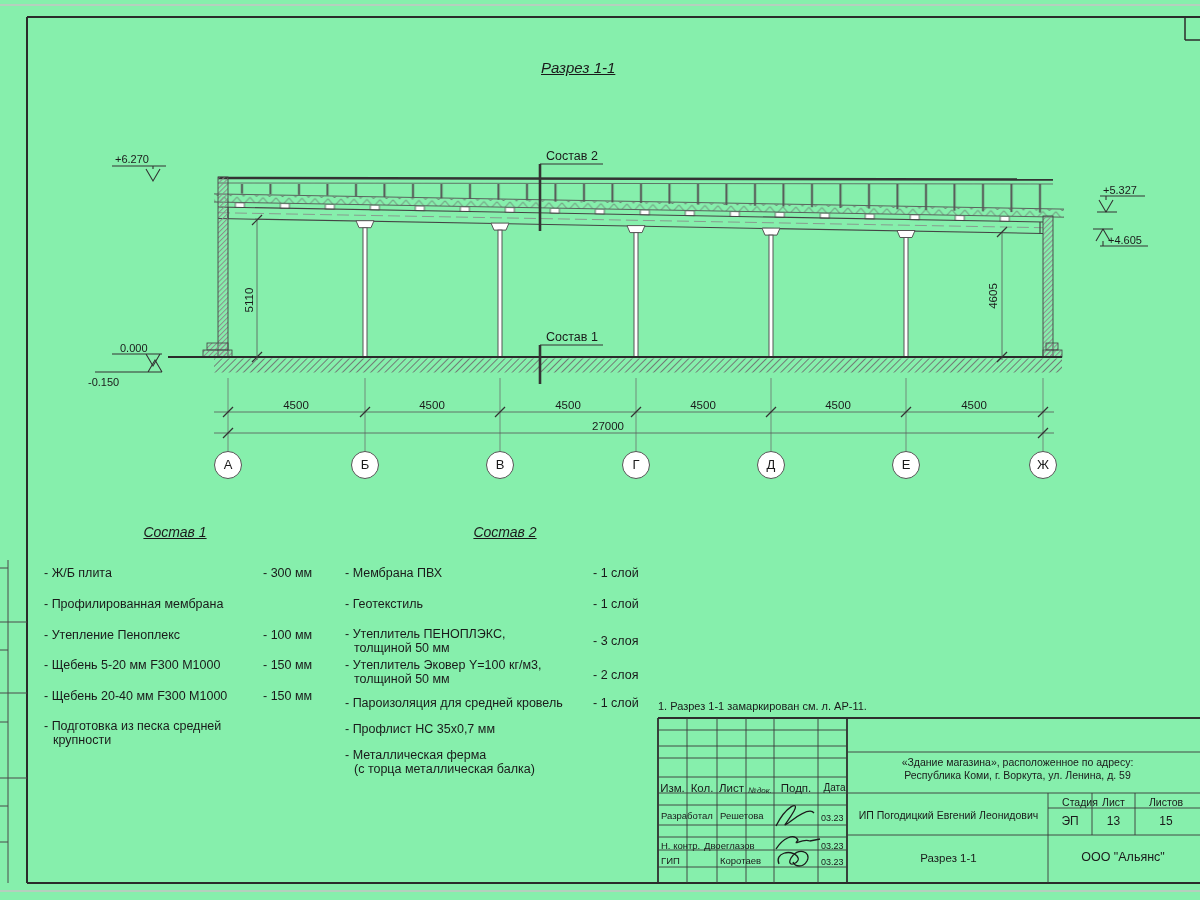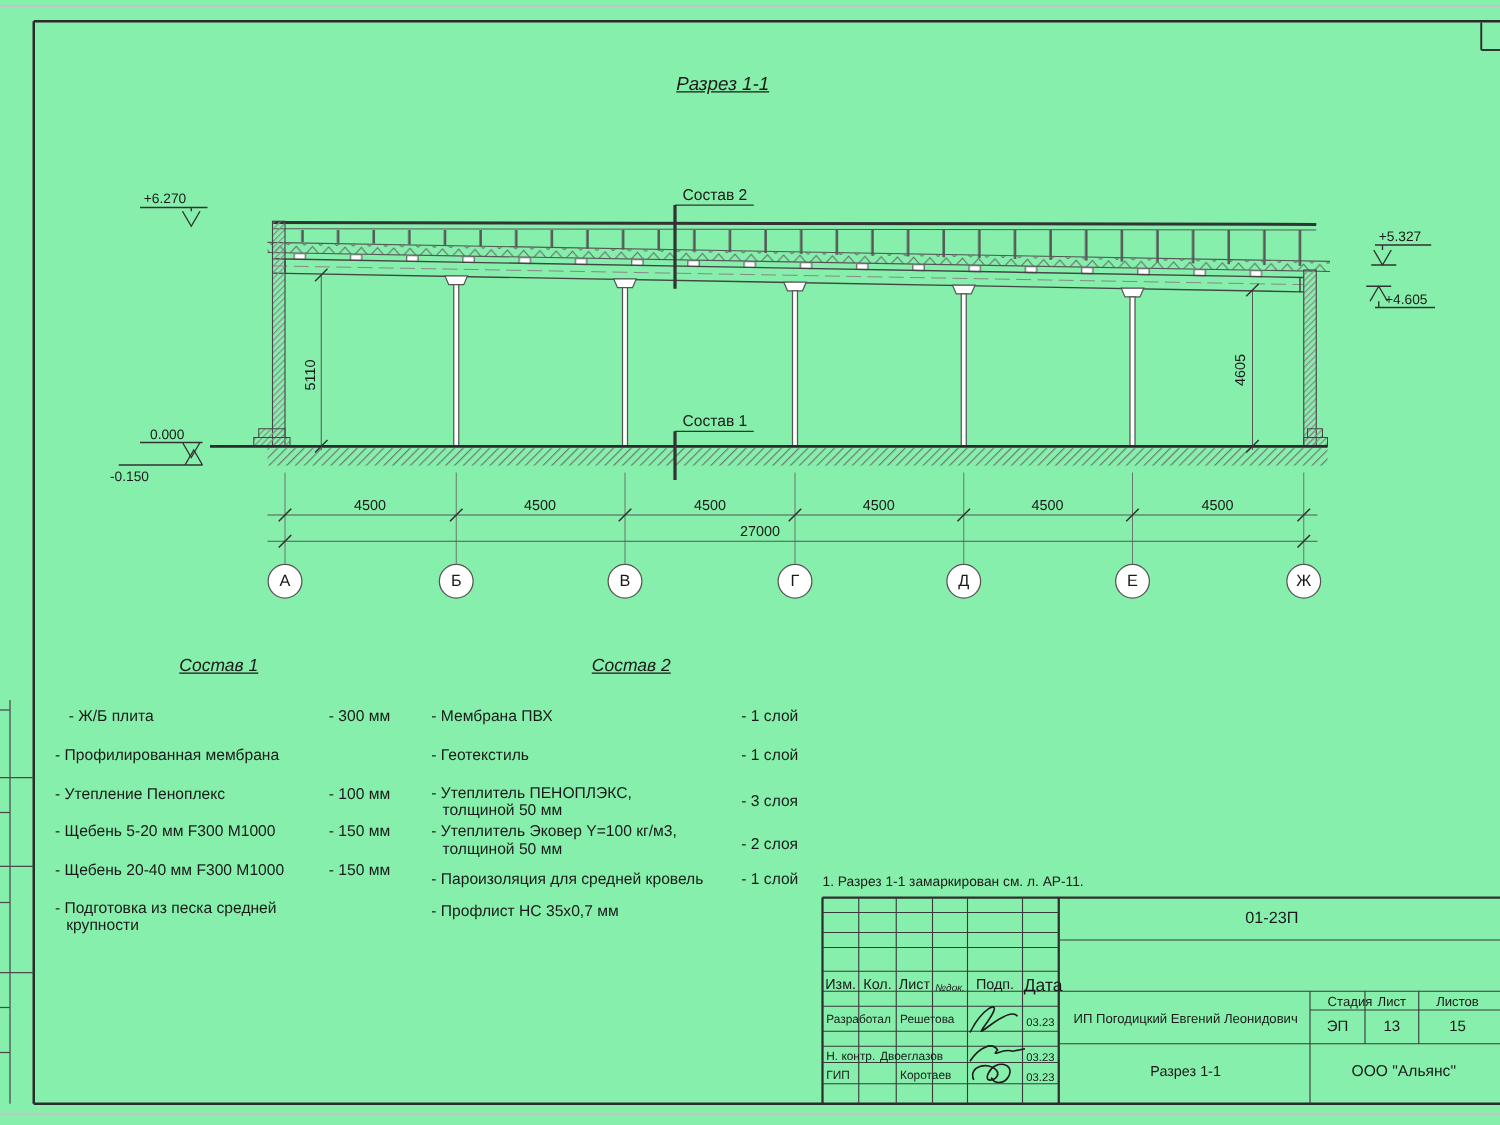--- a/index.html
+++ b/index.html
@@ -231,21 +231,21 @@
 
 <span class="t ctr" style="left:215px;top:458px;width:26px;font-size:13px;">А</span>
 <span class="t ctr" style="left:352px;top:458px;width:26px;font-size:13px;">Б</span>
 <span class="t ctr" style="left:487px;top:458px;width:26px;font-size:13px;">В</span>
 <span class="t ctr" style="left:623px;top:458px;width:26px;font-size:13px;">Г</span>
 <span class="t ctr" style="left:758px;top:458px;width:26px;font-size:13px;">Д</span>
 <span class="t ctr" style="left:893px;top:458px;width:26px;font-size:13px;">Е</span>
 <span class="t ctr" style="left:1030px;top:458px;width:26px;font-size:13px;">Ж</span>
 
 <span class="t it ul ctr" style="left:110px;top:525px;width:130px;font-size:14px;">Состав 1</span>
-<span class="t f12 ml hang" style="left:55px;top:566px;white-space:pre-line;">- Ж/Б плита</span>
+<span class="t f12 ml hang" style="left:44px;top:566px;white-space:pre-line;">- Ж/Б плита</span>
 <span class="t f12" style="left:263px;top:566px;">- 300 мм</span>
 <span class="t f12 ml hang" style="left:44px;top:597px;">- Профилированная мембрана</span>
 <span class="t f12 ml hang" style="left:44px;top:628px;">- Утепление Пеноплекс</span>
 <span class="t f12" style="left:263px;top:628px;">- 100 мм</span>
 <span class="t f12 ml hang" style="left:44px;top:658px;">-  Щебень 5-20 мм F300 М1000</span>
 <span class="t f12" style="left:263px;top:658px;">- 150 мм</span>
 <span class="t f12 ml hang" style="left:44px;top:689px;">-  Щебень 20-40 мм F300 М1000</span>
 <span class="t f12" style="left:263px;top:689px;">- 150 мм</span>
 <span class="t f12 ml hang" style="left:44px;top:719px;white-space:pre-line;">- Подготовка из песка средней
 крупности</span>
@@ -257,31 +257,34 @@
 <span class="t f12" style="left:593px;top:597px;">- 1 слой</span>
 <span class="t f12 ml hang" style="left:345px;top:627px;white-space:pre-line;">- Утеплитель ПЕНОПЛЭКС,
 толщиной 50 мм</span>
 <span class="t f12" style="left:593px;top:634px;">- 3 слоя</span>
 <span class="t f12 ml hang" style="left:345px;top:658px;white-space:pre-line;">- Утеплитель Эковер Y=100 кг/м3,
 толщиной 50 мм</span>
 <span class="t f12" style="left:593px;top:668px;">- 2 слоя</span>
 <span class="t f12 ml hang" style="left:345px;top:696px;">- Пароизоляция для средней кровель</span>
 <span class="t f12" style="left:593px;top:696px;">- 1 слой</span>
 <span class="t f12 ml hang" style="left:345px;top:722px;">- Профлист НС 35х0,7 мм</span>
+<span class="t f12 ml hang" style="left:345px;top:748px;white-space:pre-line;">- Металлическая ферма
+(с торца металлическая балка)</span>
 
 <span class="t f11" style="left:658px;top:699px;">1. Разрез 1-1 замаркирован см. л. АР-11.</span>
 
-<span class="t ctr" style="left:850px;top:727px;width:335px;font-size:13px;">01-23П</span>
+<span class="t ctr ml tb" style="left:850px;top:756px;width:335px;font-size:10.5px;line-height:13px;">«Здание магазина», расположенное по адресу:
+Республика Коми, г. Воркута, ул. Ленина, д. 59</span>
 
 <span class="t ctr" style="left:658px;top:781px;width:29px;font-size:11.5px;">Изм.</span>
 <span class="t ctr" style="left:687px;top:781px;width:30px;font-size:11.5px;">Кол.</span>
 <span class="t ctr" style="left:717px;top:781px;width:29px;font-size:11.5px;">Лист</span>
 <span class="t ctr" style="left:746px;top:784px;width:28px;font-size:8px;font-style:italic;">№док.</span>
 <span class="t ctr" style="left:774px;top:781px;width:44px;font-size:11.5px;">Подп.</span>
-<span class="t ctr" style="left:818px;top:781px;width:33px;font-size:14px;">Дата</span>
+<span class="t ctr" style="left:818px;top:781px;width:33px;font-size:10px;">Дата</span>
 
 <span class="t" style="left:661px;top:809px;font-size:9.5px;">Разработал</span>
 <span class="t" style="left:720px;top:809px;font-size:9.5px;">Решетова</span>
 <span class="t" style="left:821px;top:811px;font-size:9px;">03.23</span>
 <span class="t" style="left:661px;top:839px;font-size:9.5px;">Н. контр.</span>
 <span class="t" style="left:704px;top:839px;font-size:9.5px;">Двоеглазов</span>
 <span class="t" style="left:821px;top:839px;font-size:9px;">03.23</span>
 <span class="t" style="left:661px;top:854px;font-size:9.5px;">ГИП</span>
 <span class="t" style="left:720px;top:854px;font-size:9.5px;text-align:center;">Коротаев</span>
 <span class="t" style="left:821px;top:855px;font-size:9px;">03.23</span>

